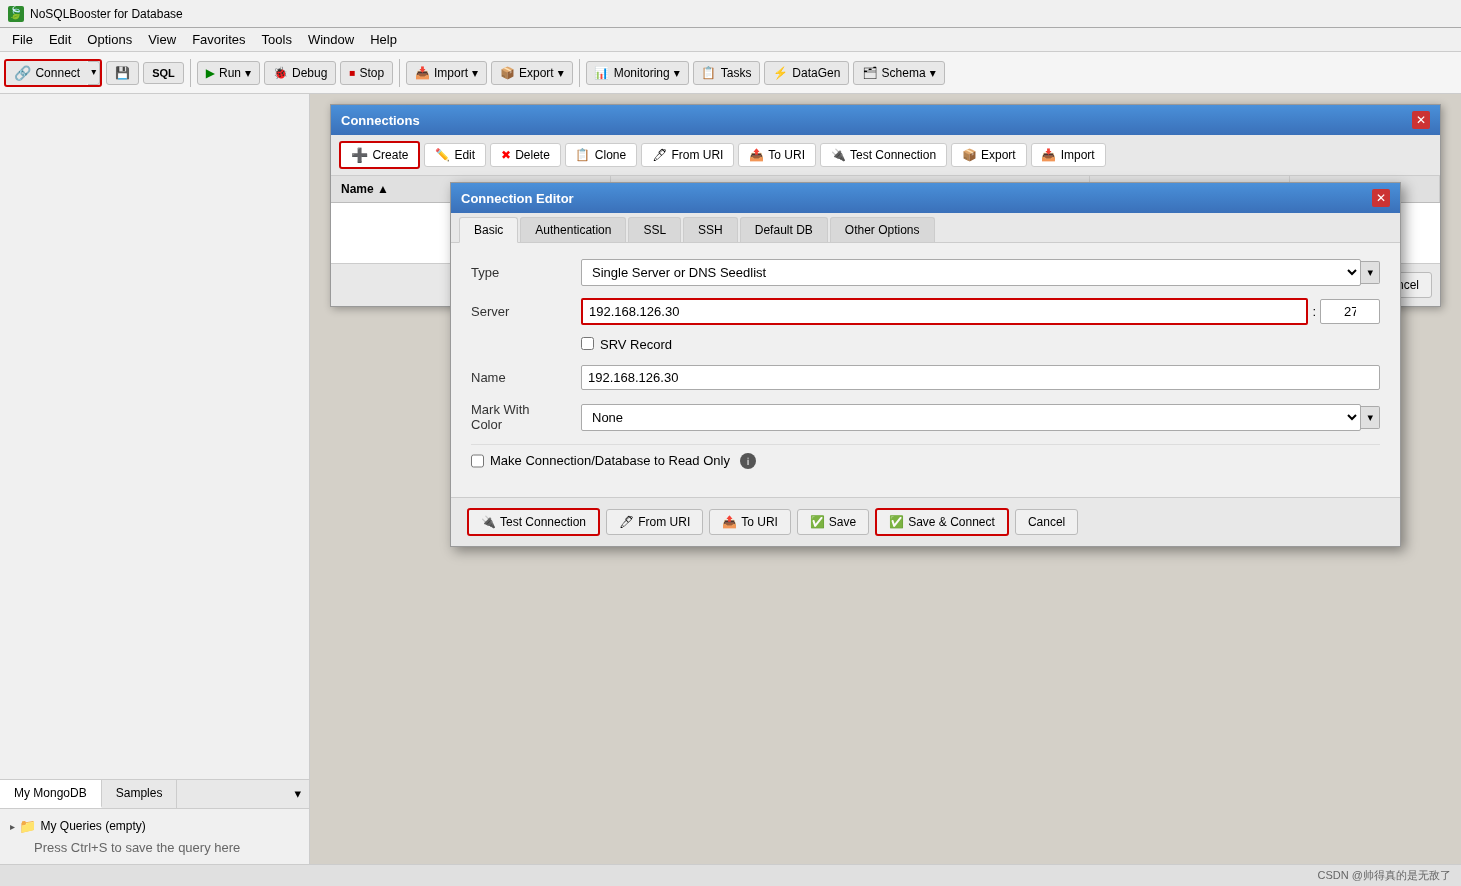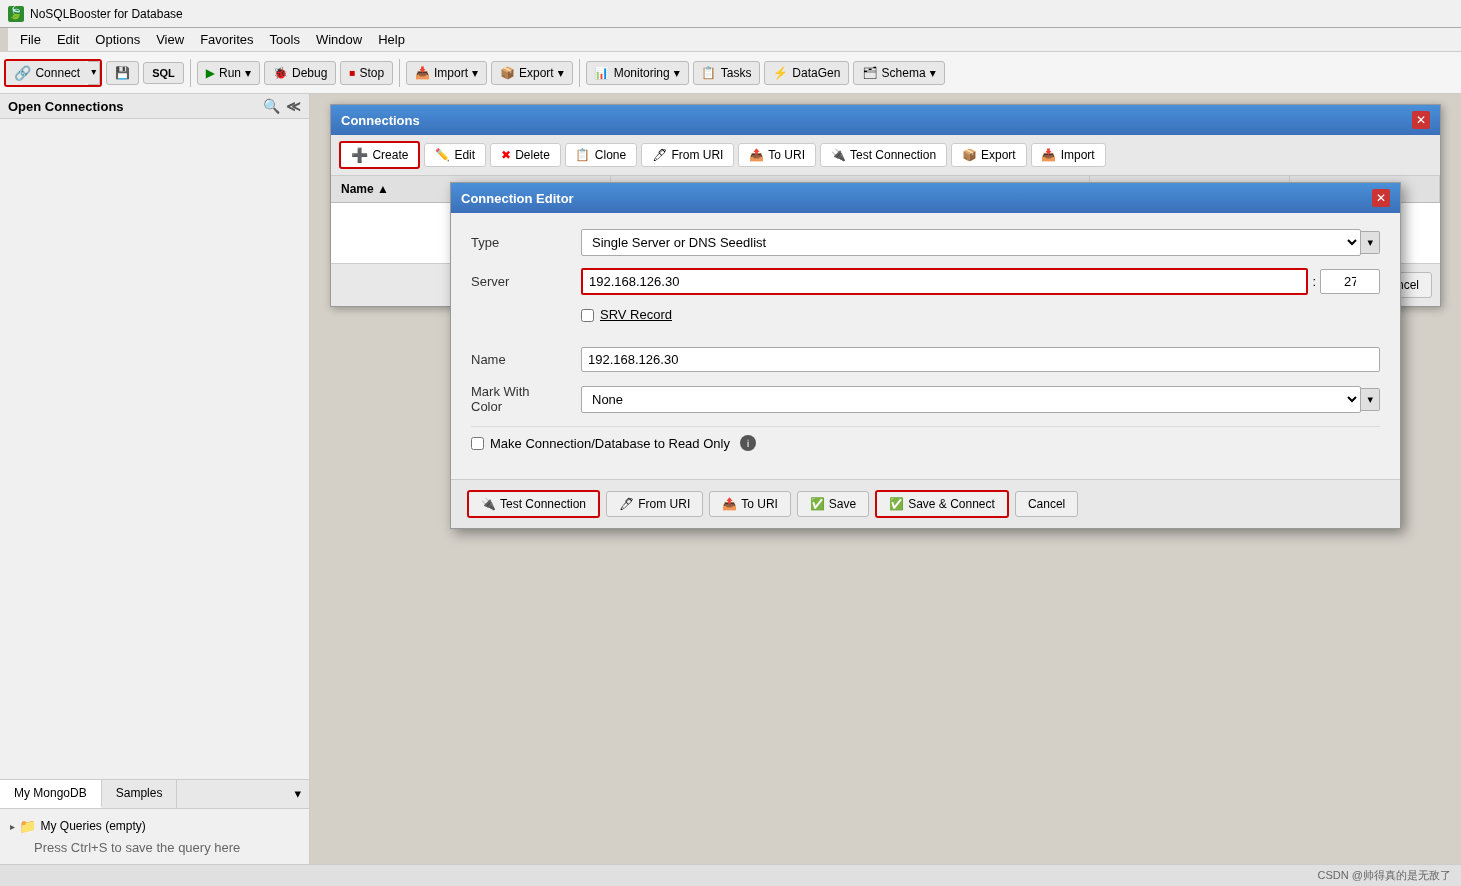--- a/index.html
+++ b/index.html
@@ -3,21 +3,21 @@
   <meta charset="utf-8">
   <style>
     * { box-sizing: border-box; margin: 0; padding: 0; }
     body { font-family: 'Segoe UI', Arial, sans-serif; font-size: 13px; background: #d4d0c8; color: #000; width: 1461px; height: 886px; overflow: hidden; }
 
     
     #titlebar { background: #f0f0f0; height: 28px; display: flex; align-items: center; padding: 0 8px; border-bottom: 1px solid #aaa; font-size: 12px; }
     #titlebar .app-icon { width: 16px; height: 16px; margin-right: 6px; background: #2e8b2e; border-radius: 2px; display: inline-block; }
 
     
-    #menubar { background: #f0f0f0; height: 24px; display: flex; align-items: center; border-bottom: 1px solid #ccc; padding: 0 4px; margin-left: 8px; }
+    #menubar { background: #f0f0f0; height: 24px; display: flex; align-items: center; border-bottom: 1px solid #ccc; padding: 0 4px; }
     .menu-item { padding: 2px 8px; cursor: pointer; font-size: 13px; }
 
     
     #toolbar { background: #f5f5f5; height: 42px; display: flex; align-items: center; padding: 0 4px; border-bottom: 1px solid #ccc; gap: 4px; }
     .toolbar-btn { display: flex; align-items: center; gap: 4px; padding: 4px 8px; background: #e8e8e8; border: 1px solid #bbb; border-radius: 3px; cursor: pointer; font-size: 12px; white-space: nowrap; }
     .toolbar-sep { width: 1px; height: 28px; background: #bbb; margin: 0 2px; }
     .connect-arrow { padding: 4px 3px; background: #e8e8e8; border: 1px solid #bbb; border-left: none; border-radius: 0 3px 3px 0; cursor: pointer; font-size: 10px; }
 
     
     #main { display: flex; height: calc(886px - 28px - 24px - 42px - 22px); }
@@ -66,23 +66,23 @@
     .form-label { width: 110px; font-size: 13px; color: #333; flex-shrink: 0; }
     .form-control { flex: 1; }
     .form-input { width: 100%; padding: 4px 6px; border: 1px solid #aaa; border-radius: 2px; font-size: 13px; background: #fff; }
     .form-select-wrapper { display: flex; align-items: center; }
     .form-select { flex: 1; padding: 4px 6px; border: 1px solid #aaa; border-radius: 2px; font-size: 13px; background: #fff; }
     .form-select-arrow { padding: 4px 6px; background: #e0e0e0; border: 1px solid #aaa; border-left: none; border-radius: 0 2px 2px 0; cursor: pointer; font-size: 11px; }
     .server-row { display: flex; align-items: center; gap: 4px; }
     .server-input { flex: 1; padding: 4px 6px; border: 2px solid #cc0000; border-radius: 2px; font-size: 13px; background: #fff; }
     .port-label { font-size: 13px; }
     .port-input { width: 60px; padding: 4px 23px; border: 1px solid #aaa; border-radius: 2px; font-size: 13px; background: #fff; }
-    .checkbox-row { display: flex; align-items: flex-end; gap: 6px; margin-bottom: 25px; padding-left: 110px; text-decoration: underline; }
+    .checkbox-row { display: flex; align-items: flex-start; gap: 6px; margin-bottom: 13px; padding-left: 110px; }
     .checkbox-row input[type=checkbox] { margin: 0; }
-    .readonly-row { display: flex; align-items: center; gap: 6px; margin-bottom: 4px; padding: 8px 0; border-top: 1px solid #ddd; }
+    .readonly-row { display: flex; gap: 6px; margin-bottom: 4px; padding: 8px 0; border-top: 1px solid #ddd; }
     .readonly-row input[type=checkbox] { margin: 0; }
     .info-icon { display: inline-flex; align-items: center; justify-content: center; width: 16px; height: 16px; background: #555; color: #fff; border-radius: 50%; font-size: 10px; cursor: pointer; margin-left: 4px; }
     #conn-editor-footer { display: flex; align-items: center; gap: 6px; padding: 10px 16px; background: #e8e8e8; border-top: 1px solid #ccc; }
     .footer-btn { display: flex; align-items: center; gap: 4px; padding: 5px 12px; background: #f0f0f0; border: 1px solid #bbb; border-radius: 3px; cursor: pointer; font-size: 12px; }
     .footer-btn.highlight { border: 2px solid #cc0000; }
 
     
     #statusbar { height: 22px; background: #e0e0e0; border-top: 1px solid #ccc; display: flex; align-items: center; padding: 0 10px; font-size: 11px; color: #666; justify-content: flex-end; gap: 20px; }
 
     
@@ -163,27 +163,20 @@
   <div class="toolbar-btn">
     <span>🗂</span>
     <span>Schema</span>
     <span>▾</span>
   </div>
 </div>
 
 <div id="main">
 
   <div id="sidebar">
-    <div id="sidebar-header">
-      <span>Open Connections</span>
-      <div id="sidebar-header-icons">
-        <span class="sidebar-icon">🔍</span>
-        <span class="sidebar-icon">≪</span>
-      </div>
-    </div>
     <div id="sidebar-body">
     </div>
     <div id="sidebar-bottom">
       <div id="sidebar-tabs">
         <div class="sidebar-tab active">My MongoDB</div>
         <div class="sidebar-tab">Samples</div>
         <div class="sidebar-tab-more">▾</div>
       </div>
       <div id="sidebar-tree">
         <div class="tree-item">
@@ -257,20 +250,28 @@
       <div id="connections-bottom">
         <button class="footer-btn">Connect</button>
         <button class="footer-btn">Cancel</button>
       </div>
     </div>
 
     <div id="conn-editor">
       <div id="conn-editor-title">
         <span>Connection Editor</span>
         <button class="dialog-close">✕</button>
+      </div>
+      <div id="conn-editor-tabs">
+        <div class="editor-tab active">Basic</div>
+        <div class="editor-tab">Authentication</div>
+        <div class="editor-tab">SSL</div>
+        <div class="editor-tab">SSH</div>
+        <div class="editor-tab">Default DB</div>
+        <div class="editor-tab">Other Options</div>
       </div>
       <div id="conn-editor-body">
 
         <div class="form-row">
           <div class="form-label">Type</div>
           <div class="form-control form-select-wrapper">
             <select class="form-select">
               <option>Single Server or DNS Seedlist</option>
             </select>
             <span class="form-select-arrow">▾</span>

